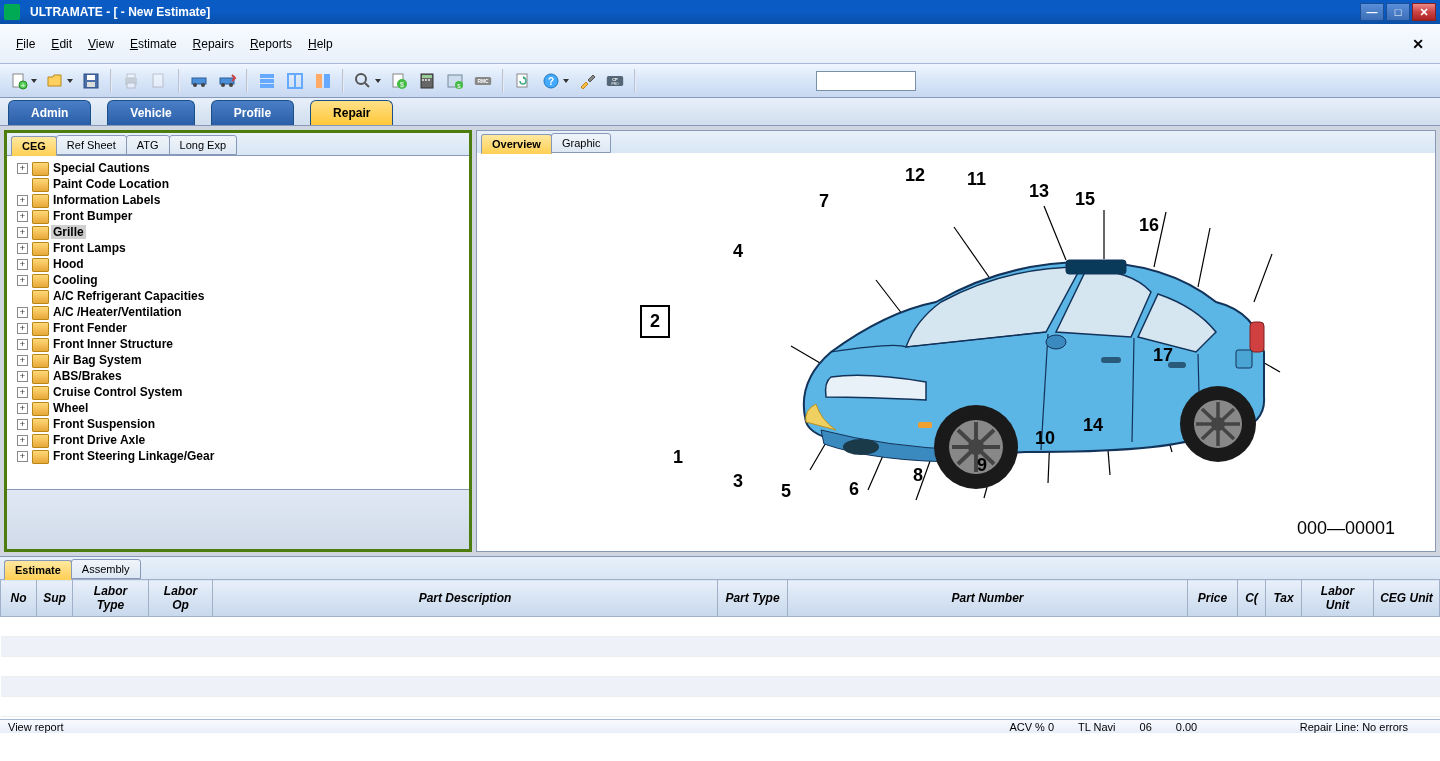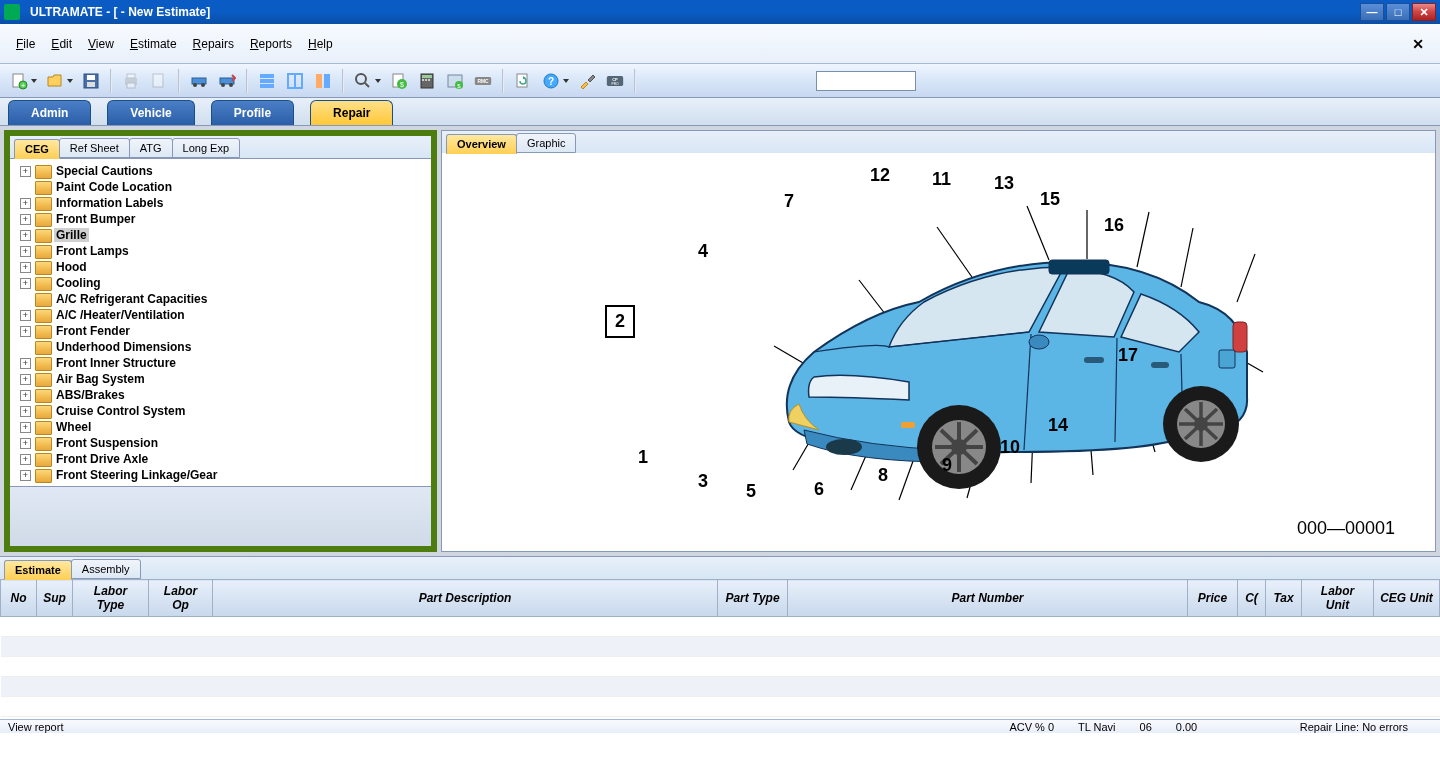--- a/index.html
+++ b/index.html
@@ -20,21 +20,21 @@
 .tbtn { width: 26px; height: 26px; display: flex; align-items: center; justify-content: center; border: 1px solid transparent; border-radius: 2px; cursor: pointer; position: relative; }
 .tbtn svg { width: 18px; height: 18px; }
 .tbtn .drop { position: absolute; right: -6px; top: 10px; width: 0; height: 0; border-left: 3px solid transparent; border-right: 3px solid transparent; border-top: 4px solid #333; }
 .tbtn.wdrop { margin-right: 8px; }
 .tsep { width: 2px; height: 24px; background: linear-gradient(to right, #a0b0c8, #fff); margin: 0 4px; }
 .toolbar input { height: 20px; width: 100px; border: 1px solid #7a8fa8; padding: 0 4px; font-size: 11px; }
 .tabstrip { height: 28px; background: linear-gradient(to bottom, #e8f0fa, #d0deee); display: flex; align-items: flex-end; padding: 0 8px; gap: 16px; border-bottom: 1px solid #8898b8; }
 .maintab { padding: 5px 22px; background: linear-gradient(to bottom, #4a7fc8, #2a5fa8); color: #fff; font-weight: bold; font-size: 12px; border-radius: 6px 6px 0 0; cursor: pointer; border: 1px solid #1a4f88; border-bottom: none; }
 .maintab.active { background: linear-gradient(to bottom, #ffe088, #ffc838); color: #000; }
 .workspace { display: flex; height: 430px; background: #d0d6e0; padding: 4px; gap: 4px; }
-.leftpanel { width: 433px; display: flex; flex-direction: column; background: #fff; border: 6px solid #4d7c0f; }
+.leftpanel { width: 468px; display: flex; flex-direction: column; background: #fff; border: 3px solid #4d7c0f; }
 .subtabs { height: 22px; display: flex; align-items: flex-end; padding: 2px 4px 0; background: linear-gradient(to bottom, #e8f0fa, #d8e6f4); gap: 0; }
 .subtab { padding: 3px 10px; border: 1px solid #8898b8; background: linear-gradient(to bottom, #f0f4fa, #dde8f4); font-size: 11px; cursor: pointer; margin-right: -1px; border-radius: 3px 3px 0 0; }
 .subtab.active { background: linear-gradient(to bottom, #ffe8a0, #ffd058); font-weight: bold; border-bottom: 1px solid #ffd058; margin-bottom: -1px; z-index: 2; }
 .tree { flex: 1; overflow-y: auto; padding: 4px 2px; font-size: 12px; border-top: 1px solid #8898b8; }
 .tree-row { display: flex; align-items: center; height: 16px; padding-left: 8px; cursor: pointer; white-space: nowrap; }
 .tree-row.sel .label { background: #d0d0d0; }
 .expander { width: 11px; height: 11px; border: 1px solid #888; display: flex; align-items: center; justify-content: center; font-size: 9px; line-height: 1; margin-right: 4px; background: #fff; color: #333; }
 .expander.none { border: none; background: transparent; }
 .foldericon { width: 15px; height: 12px; margin-right: 4px; position: relative; }
 .foldericon::before { content: ''; position: absolute; top: 0; left: 0; width: 15px; height: 12px; background: linear-gradient(to bottom, #ffd878, #e8a838); border: 1px solid #b88818; border-radius: 1px; }
@@ -291,25 +291,20 @@
           <div class="expander">+</div>
           <div class="foldericon"></div>
           <span class="label">A/C /Heater/Ventilation</span>
         </div>
         <div class="tree-row">
           <div class="expander">+</div>
           <div class="foldericon"></div>
           <span class="label">Front Fender</span>
         </div>
         <div class="tree-row">
-          <div class="expander none"></div>
-          <div class="foldericon"></div>
-          <span class="label">Underhood Dimensions</span>
-        </div>
-        <div class="tree-row">
           <div class="expander">+</div>
           <div class="foldericon"></div>
           <span class="label">Front Inner Structure</span>
         </div>
         <div class="tree-row">
           <div class="expander">+</div>
           <div class="foldericon"></div>
           <span class="label">Air Bag System</span>
         </div>
         <div class="tree-row">
@@ -431,24 +426,24 @@
       </svg>
       <div class="callout" style="left:196px;top:294px">1</div>
       <div class="callout boxnum" style="left:163px;top:152px">2</div>
       <div class="callout" style="left:256px;top:318px">3</div>
       <div class="callout" style="left:256px;top:88px">4</div>
       <div class="callout" style="left:304px;top:328px">5</div>
       <div class="callout" style="left:372px;top:326px">6</div>
       <div class="callout" style="left:342px;top:38px">7</div>
       <div class="callout" style="left:436px;top:312px">8</div>
       <div class="callout" style="left:500px;top:302px">9</div>
-      <div class="callout" style="left:558px;top:284px">10</div>
+      <div class="callout" style="left:558px;top:275px">10</div>
       <div class="callout" style="left:490px;top:16px">11</div>
       <div class="callout" style="left:428px;top:12px">12</div>
-      <div class="callout" style="left:552px;top:20px">13</div>
+      <div class="callout" style="left:552px;top:28px">13</div>
       <div class="callout" style="left:606px;top:262px">14</div>
       <div class="callout" style="left:598px;top:36px">15</div>
       <div class="callout" style="left:662px;top:62px">16</div>
       <div class="callout" style="left:676px;top:192px">17</div>
       <div class="partcode">000—00001</div>
     </div>
   </div>
 </div>
 
 <div class="bottompanel">

